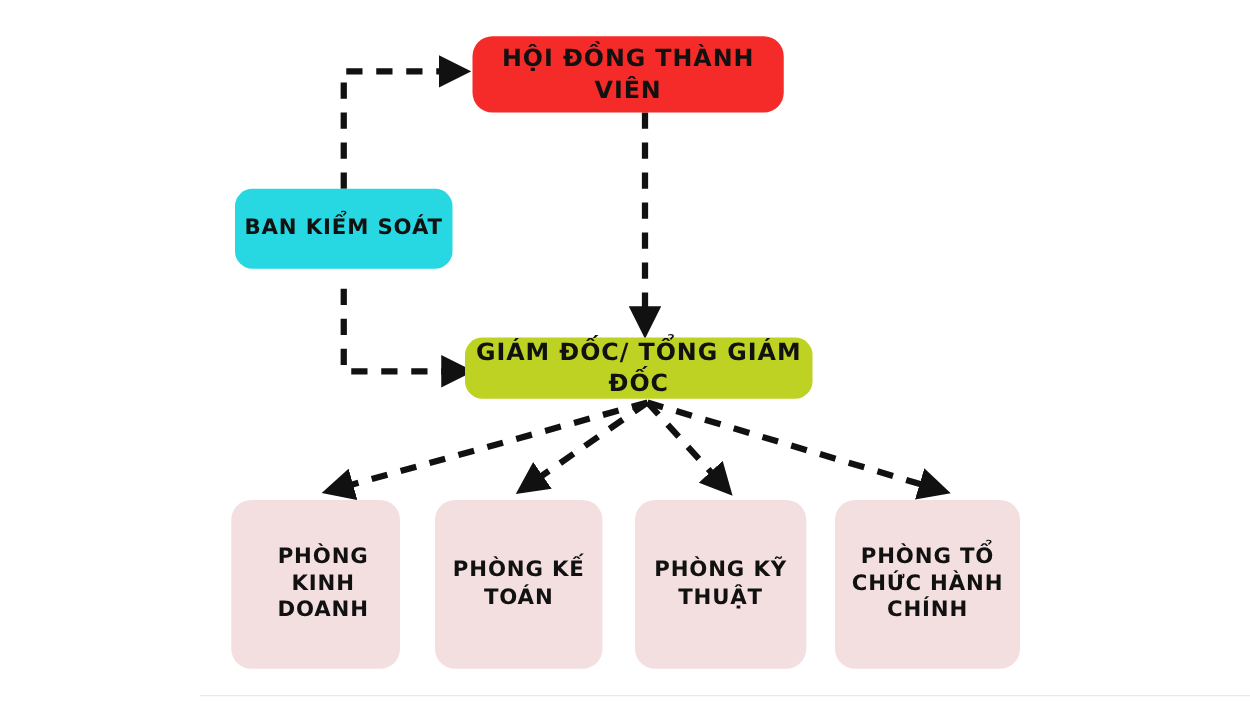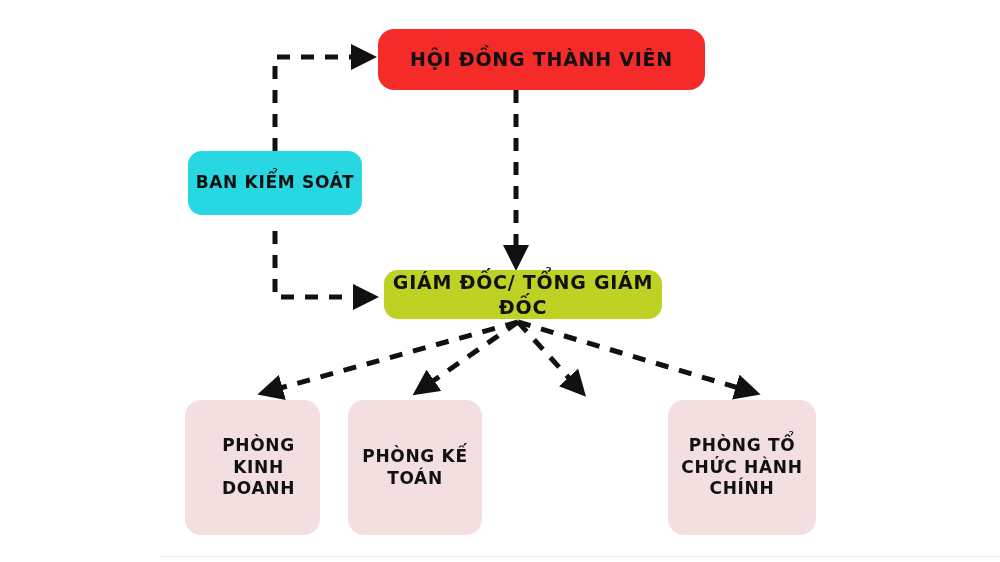--- a/index.html
+++ b/index.html
@@ -44,41 +44,41 @@
     line-height: 1.28;
     text-transform: uppercase;
     white-space: pre-line;
     font-family: "DejaVu Sans", "Liberation Sans", sans-serif;
   }
 
   
   #node-board {
     left: 378px;
     top: 29px;
-    width: 327px;
+    width: 249px;
     height: 61px;
     background: #f42b28;
     border-radius: 16px;
   }
   #node-board .label { font-size: 19px; }
 
   
   #node-supervisory {
     left: 188px;
     top: 151px;
     width: 174px;
     height: 64px;
     background: #27d8e2;
     border-radius: 14px;
   }
   #node-supervisory .label { font-size: 17px; }
 
   
   #node-director {
-    left: 384px;
+    left: 372px;
     top: 270px;
     width: 278px;
     height: 49px;
     background: #bed223;
     border-radius: 14px;
   }
   #node-director .label { font-size: 19px; }
 
   
   .dept {
@@ -159,20 +159,24 @@
     <span class="label">PHÒNG
 KINH
 DOANH</span>
   </div>
 
   <div class="node dept" id="dept-1">
     <span class="label">PHÒNG KẾ
 TOÁN</span>
   </div>
 
+  <div class="node dept" id="dept-2">
+    <span class="label">PHÒNG KỸ
+THUẬT</span>
+  </div>
 
   <div class="node dept" id="dept-3">
     <span class="label">PHÒNG TỔ
 CHỨC HÀNH
 CHÍNH</span>
   </div>
 
 </div>
 
 </body></html>

